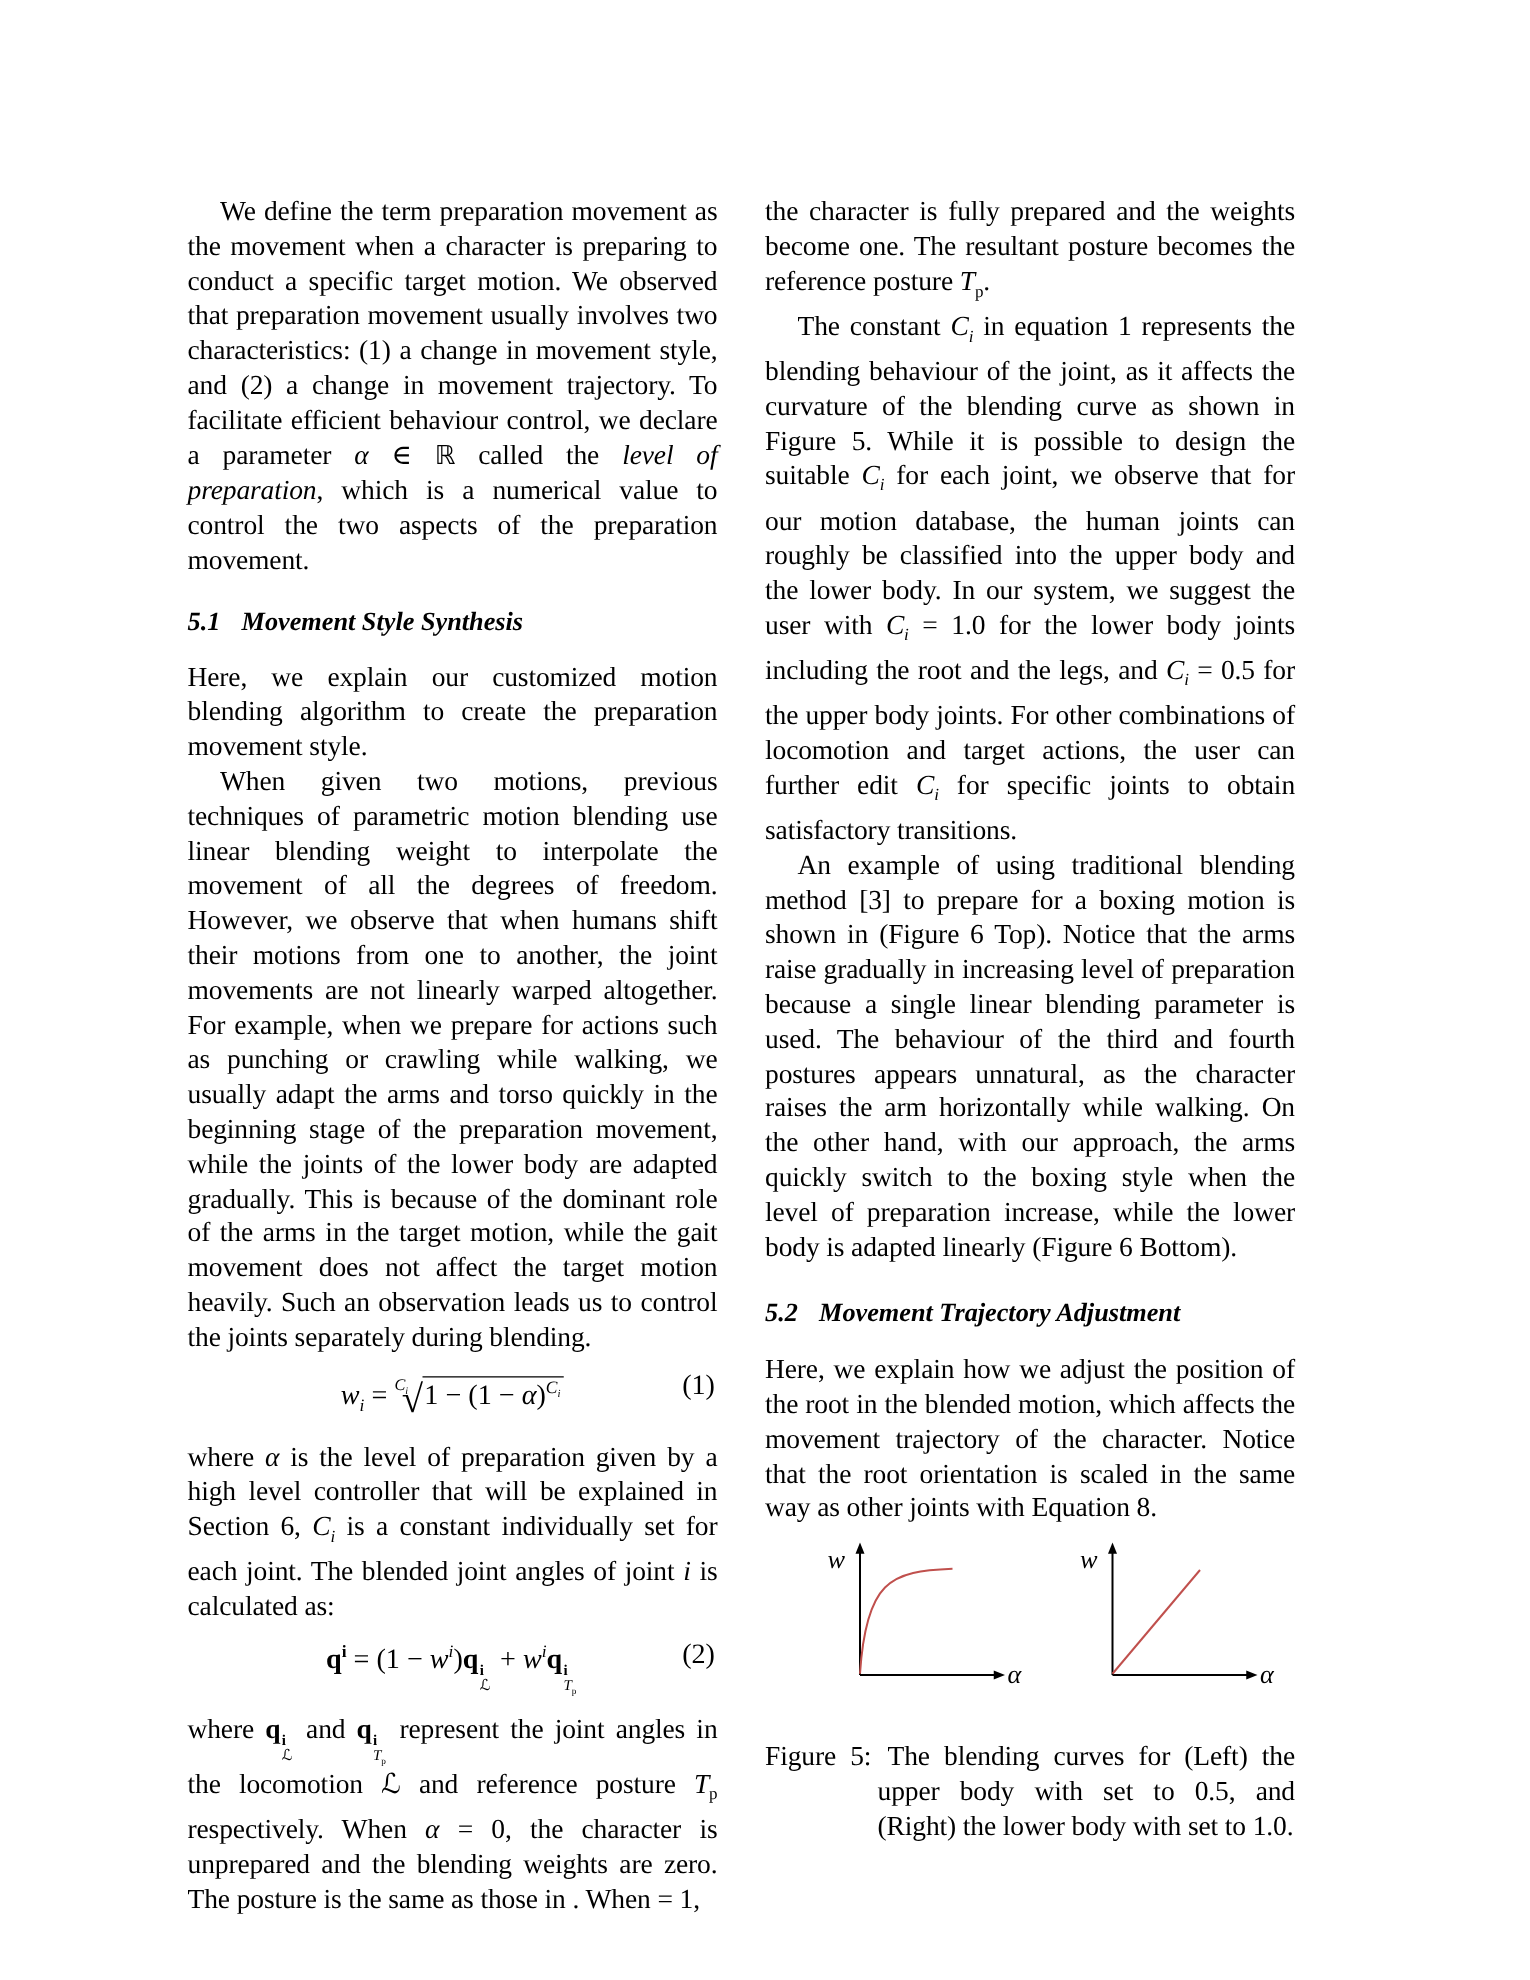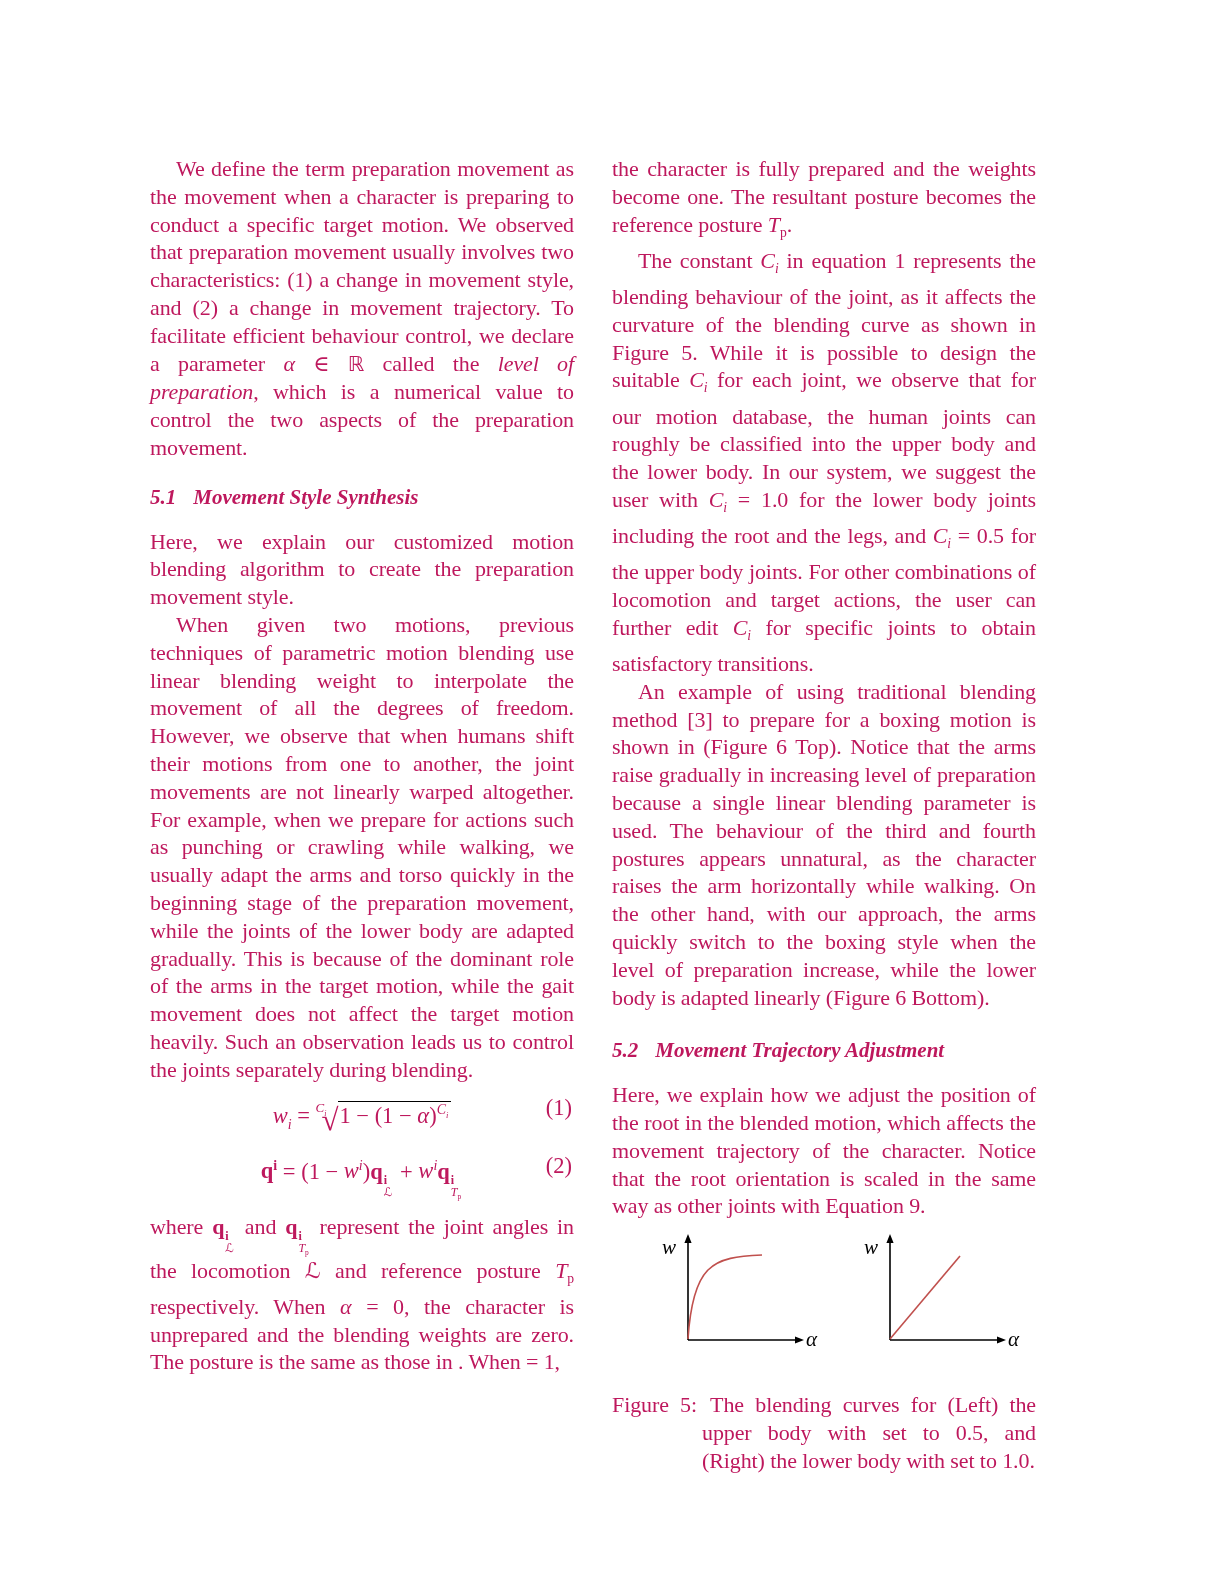--- a/index.html
+++ b/index.html
@@ -1,18 +1,18 @@
 <!DOCTYPE html>
 <html><head>
 <meta charset="utf-8">
 <style>
   html,body { margin:0; padding:0; background:#ffffff; }
   .page {
     position:relative; width:1209px; height:1584px;
-    background:#ffffff; color:#be185d; overflow:hidden;
+    background:#ffffff; color:#000000; overflow:hidden;
     font-family:"Liberation Serif","DejaVu Serif",serif;
   }
   .col {
     position:absolute; top:155px; width:424px;
     font-size:22px; line-height:27.8px; text-align:justify;
     letter-spacing:-0.1px;
   }
   .col-left  { left:150px; }
   .col-right { left:612px; }
   p { margin:0; }
@@ -67,20 +67,21 @@
     <p>Here, we explain our customized motion blending algorithm to create the preparation movement style.</p>
     <p class="indent">When given two motions, previous techniques of parametric motion blending use linear blending weight to interpolate the movement of all the degrees of freedom.  However, we observe that when humans shift their motions from one to another, the joint movements are not linearly warped altogether.  For example, when we prepare for actions such as punching or crawling while walking, we usually adapt the arms and torso quickly in the beginning stage of the preparation movement, while the joints of the lower body are adapted gradually.  This is because of the dominant role of the arms in the target motion, while the gait movement does not affect the target motion heavily.  Such an observation leads us to control the joints separately during blending.</p>
 
     <div class="equation">
       <span>
         <span><i>w<sub>i</sub></i> =&nbsp;</span><span class="ridx"><i>C<sub>i</sub></i></span><span class="rsign">√</span><span class="rcand">1 − (1 − <i>α</i>)<sup><i>C<sub>i</sub></i></sup></span>
       </span>
       <span class="eq-no">(1)</span>
     </div>
 
+    <p>where <i>α</i> is the level of preparation given by a high level controller that will be explained in Section 6, <i>C<sub>i</sub></i> is a constant individually set for each joint.  The blended joint angles of joint <i>i</i> is calculated as:</p>
 
     <div class="equation">
       <span><b>q<sup>i</sup></b> = (1 − <i>w<sup>i</sup></i>)<b>q</b><span class="ss">
             <span><b>i</b></span>
             <span class="cal">ℒ</span>
           </span> + <i>w<sup>i</sup></i><b>q</b><span class="ss">
             <span><b>i</b></span>
             <span><i>T</i><sub>p</sub></span>
           </span></span>
       <span class="eq-no">(2)</span>
@@ -98,21 +99,21 @@
   <div class="col col-right">
     <p>the character is fully prepared and the weights become one.  The resultant posture becomes the reference posture <i>T</i><sub>p</sub>.</p>
     <p class="indent">The constant <i>C<sub>i</sub></i> in equation 1 represents the blending behaviour of the joint, as it affects the curvature of the blending curve as shown in Figure 5.  While it is possible to design the suitable <i>C<sub>i</sub></i> for each joint, we observe that for our motion database, the human joints can roughly be classified into the upper body and the lower body. In our system, we suggest the user with <i>C<sub>i</sub></i> = 1.0 for the lower body joints including the root and the legs, and <i>C<sub>i</sub></i> = 0.5 for the upper body joints. For other combinations of locomotion and target actions, the user can further edit <i>C<sub>i</sub></i> for specific joints to obtain satisfactory transitions.</p>
     <p class="indent">An example of using traditional blending method [3] to prepare for a boxing motion is shown in (Figure 6 Top).  Notice that the arms raise gradually in increasing level of preparation because a single linear blending parameter is used.  The behaviour of the third and fourth postures appears unnatural, as the character raises the arm horizontally while walking. On the other hand, with our approach, the arms quickly switch to the boxing style when the level of preparation increase, while the lower body is adapted linearly (Figure 6 Bottom).</p>
 
     <div class="subsection">
       <span>5.2</span>
       <span>Movement Trajectory Adjustment</span>
     </div>
 
-    <p>Here, we explain how we adjust the position of the root in the blended motion, which affects the movement trajectory of the character.  Notice that the root orientation is scaled in the same way as other joints with Equation 9.</p>
+    <p>Here, we explain how we adjust the position of the root in the blended motion, which affects the movement trajectory of the character.  Notice that the root orientation is scaled in the same way as other joints with Equation 8.</p>
 
     <div class="figure-row">
       <svg class="plot" viewBox="0 0 170 115">
         <line class="axis" x1="38" y1="10" x2="38" y2="108"></line>
         <line class="axis" x1="38" y1="108" x2="146" y2="108"></line>
         <polygon class="arrow" points="38,2 34.4,11 41.6,11"></polygon>
         <polygon class="arrow" points="154,108 145,104.4 145,111.6"></polygon>
         <path class="curve" d="M 38 107 C 40 76, 46 50, 58 38 S 88 24, 112 23" stroke="#c0504d"></path>
         <text class="plot-label" x="12" y="22">w</text>
         <text class="plot-label" x="156" y="114">α</text>

